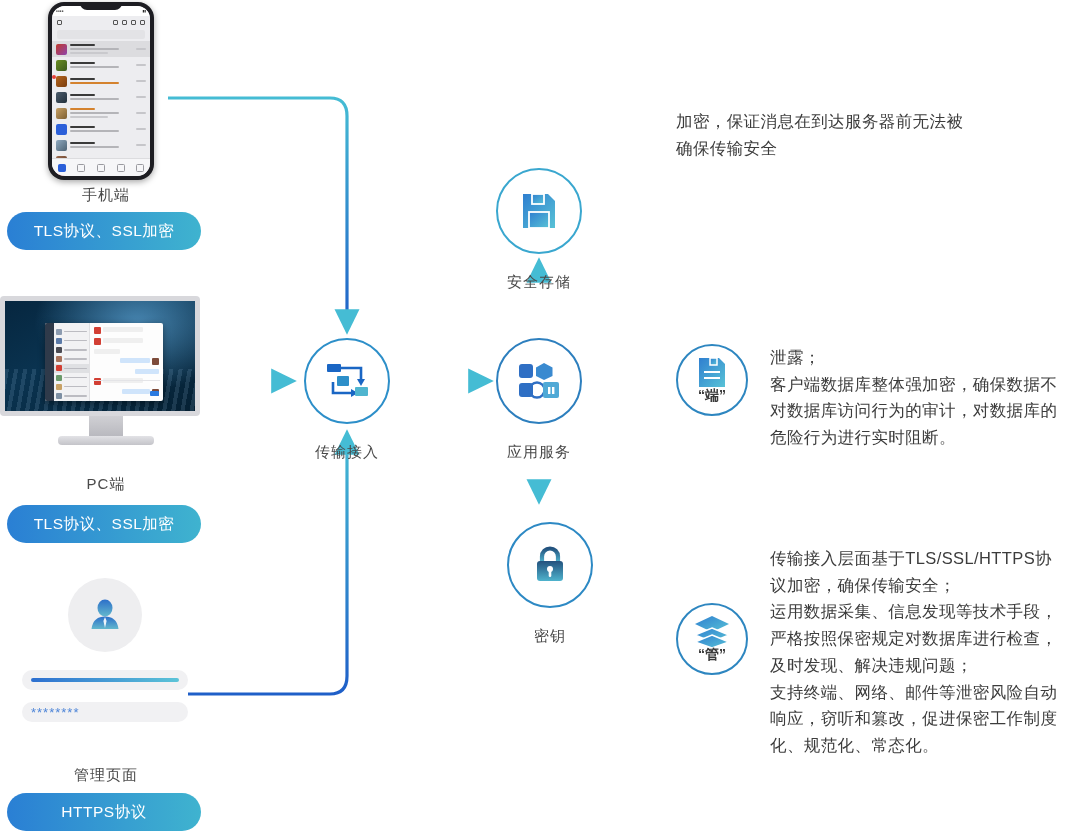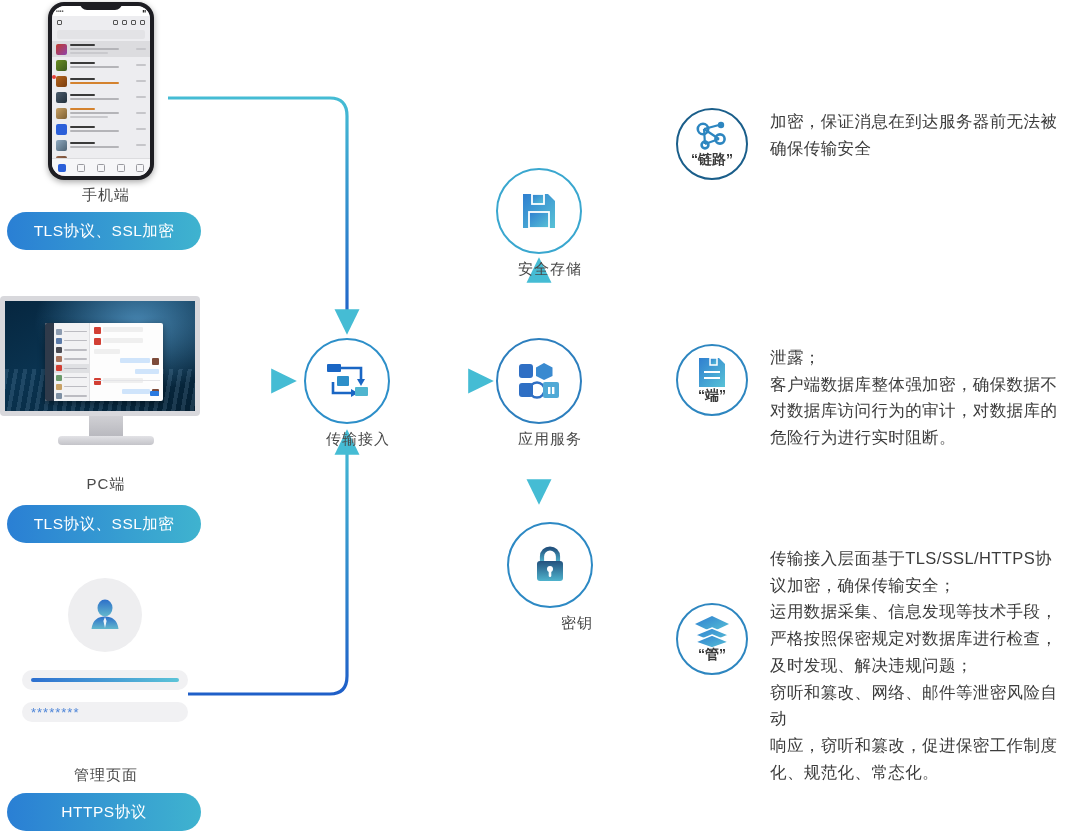--- a/index.html
+++ b/index.html
@@ -104,22 +104,22 @@
           border-radius:19px; display:flex; align-items:center;
           justify-content:center; color:#fff; font-size:15.5px;
           letter-spacing:0.5px;
           background:linear-gradient(90deg,#2a7fd4 0%, #3fb3cf 100%); }
 
   
   .node { position:absolute; width:86px; }
   .node-circle { width:86px; height:86px; border-radius:50%;
                  border:2.2px solid; display:flex; align-items:center;
                  justify-content:center; }
-  .node-label { text-align:right; font-size:15px; color:#4a4a4a;
-                margin-top:6px; letter-spacing:1px; white-space:nowrap;}
+  .node-label { text-align:center; font-size:15px; color:#4a4a4a;
+                margin-top:19px; letter-spacing:1px; white-space:nowrap;}
 
   
   .panel { position:absolute; display:flex; gap:22px; align-items:flex-start; }
   .panel-badge { width:72px; height:72px; border-radius:50%;
                  border:2.2px solid #1a5e8a; flex:0 0 auto;
                  position:relative; display:flex; align-items:center;
                  justify-content:center; }
   .panel-badge .bq { position:absolute; bottom:9px; left:0; right:0;
                      text-align:center; font-size:14px; color:#3b3b3b;
                      font-weight:700; letter-spacing:0; }
@@ -437,35 +437,20 @@
         <path d="M10 17 V11.5 A8 8 0 0 1 26 11.5 V17" fill="none" stroke="url(#lg)" stroke-width="4.2"></path>
         <rect x="5" y="16" width="26" height="20" rx="3" fill="url(#lg)"></rect>
         <circle cx="18" cy="24" r="3" fill="#ffffff"></circle>
         <rect x="16.7" y="25" width="2.6" height="7" rx="1.3" fill="#ffffff"></rect>
       </svg>
     </div>
     <div class="node-label">密钥</div>
   </div>
 
   <div class="panel" style="left:676px;top:108px">
-    <div class="panel-badge">
-      <svg width="40" height="34" viewBox="0 0 40 34" style="margin-bottom:14px">
-        <g stroke="#2d86c0" stroke-width="2.2" fill="none">
-          <path d="M12 9 L27 5"></path>
-            <path d="M12 9 L27 19"></path>
-            <path d="M12 9 L13 24"></path>
-            <path d="M13 24 L27 19"></path>
-        </g>
-        <circle cx="11" cy="9" r="5.2" fill="none" stroke="#2d86c0" stroke-width="2.6"></circle>
-        <circle cx="29" cy="5" r="3.2" fill="#2d86c0"></circle>
-        <circle cx="28" cy="19" r="4.6" fill="none" stroke="#2d86c0" stroke-width="2.6"></circle>
-        <circle cx="13" cy="25" r="3.4" fill="none" stroke="#2d86c0" stroke-width="2.6"></circle>
-      </svg>
-      <span class="bq">“链路”</span>
-    </div>
     <div class="panel-text">
       <div>加密，保证消息在到达服务器前无法被</div>
       <div>确保传输安全</div>
     </div>
   </div>
 
   <div class="panel" style="left:676px;top:344px">
     <div class="panel-badge" style="border-color:#2d86c0">
       <svg width="30" height="34" viewBox="0 0 30 34" style="margin-bottom:14px">
         <defs>
@@ -503,19 +488,19 @@
         <path d="M20 20 L37 27 L20 33 L3 27 Z" fill="url(#sg)" stroke="#ffffff" stroke-width="1.6"></path>
       </svg>
       <span class="bq">“管”</span>
     </div>
     <div class="panel-text">
       <div>传输接入层面基于TLS/SSL/HTTPS协</div>
       <div>议加密，确保传输安全；</div>
       <div>运用数据采集、信息发现等技术手段，</div>
       <div>严格按照保密规定对数据库进行检查，</div>
       <div>及时发现、解决违规问题；</div>
-      <div>窃听和篡改、网络、邮件等泄密风险自动</div>
+      <div>支持终端、网络、邮件等泄密风险自动</div>
       <div>响应，窃听和篡改，促进保密工作制度</div>
       <div>化、规范化、常态化。</div>
     </div>
   </div>
 
 </div>
 
 </body></html>

